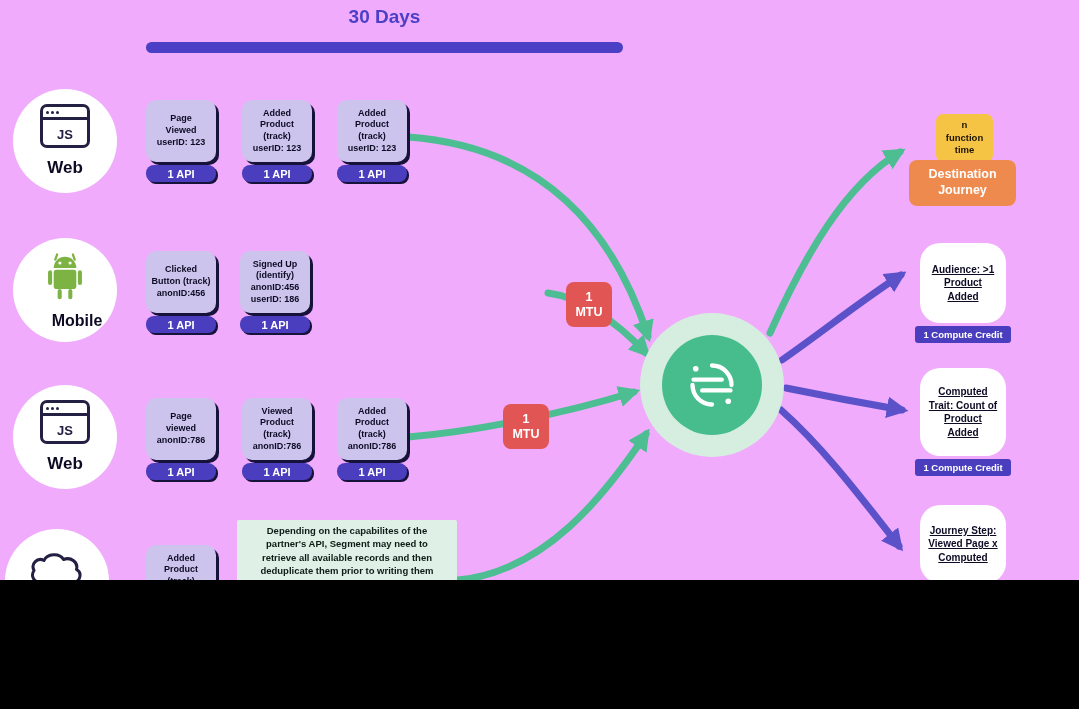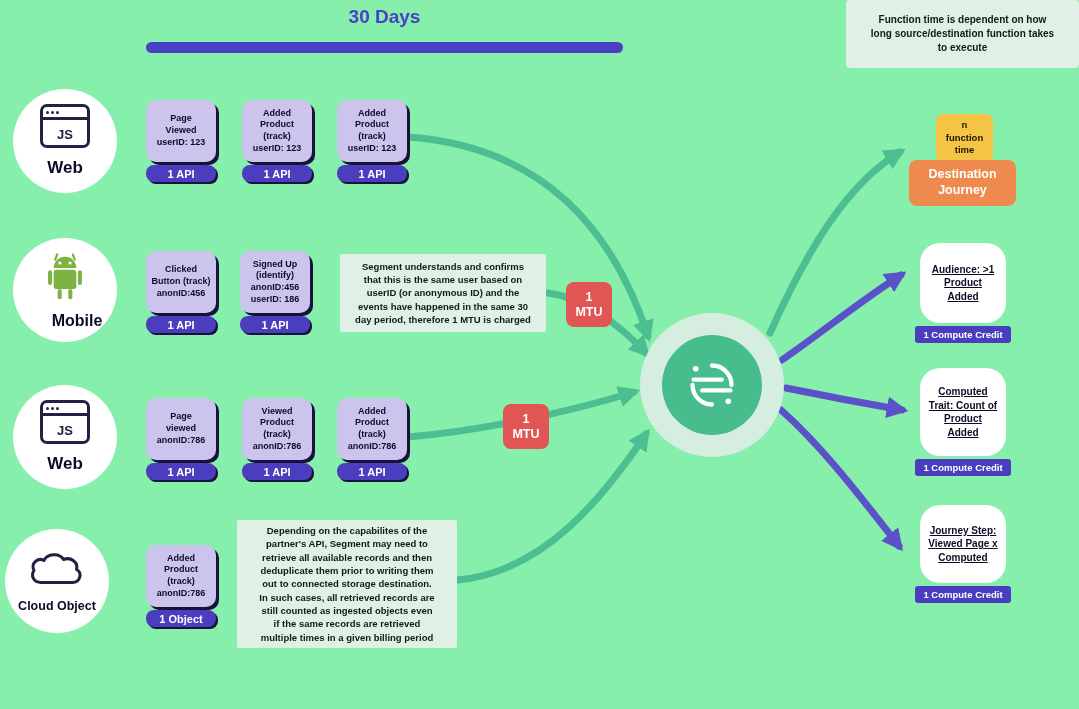--- a/index.html
+++ b/index.html
@@ -1,17 +1,17 @@
 <!DOCTYPE html>
 <html><head>
 <meta charset="utf-8">
 <style>
   html,body{margin:0;padding:0;background:#000;}
   #stage{
-    position:relative;width:1079px;height:709px;background:#86efac;overflow:hidden;
+    position:relative;width:1079px;height:580px;background:#f0abfc;overflow:hidden;
     font-family:"Liberation Sans","DejaVu Sans",sans-serif;color:#0d0b24;
   }
   #arrows{position:absolute;left:0;top:0;z-index:1;pointer-events:none;}
   .garrow{stroke:#4cbe92;stroke-width:7;fill:none;stroke-linecap:round;}
   .parrow{stroke:#5b51c8;stroke-width:7;fill:none;stroke-linecap:round;}
 
   .timeline-title{position:absolute;text-align:center;font-weight:800;font-size:19px;color:#4b3fc6;z-index:2;}
   .timeline-bar{position:absolute;background:#4b3fc6;border-radius:6px;z-index:2;}
 
   .source{position:absolute;width:104px;height:104px;border-radius:50%;background:#fff;
@@ -79,23 +79,20 @@
     <path class="garrow" d="M 458 580 C 545 572 605 495 646 434" marker-end="url(#ah-green)"></path>
     <path class="garrow" d="M 770 333 C 805 255 845 185 900 152" marker-end="url(#ah-green)"></path>
     <path class="parrow" d="M 782 360 C 825 330 862 300 901 275" marker-end="url(#ah-purple)"></path>
     <path class="parrow" d="M 786 388 C 830 397 862 403 902 410" marker-end="url(#ah-purple)"></path>
     <path class="parrow" d="M 781 410 C 824 448 863 500 899 546" marker-end="url(#ah-purple)"></path>
   </svg>
 
   <div class="timeline-title" style="left:146px;top:6px;width:477px;">30 Days</div>
   <div class="timeline-bar" style="left:146px;top:42px;width:477px;height:11px;"></div>
 
-  <div class="note" style="left:846px;top:0px;width:233px;height:68px;border-radius:4px;font-size:10px;">Function time is dependent on how
-long source/destination function takes
-to execute</div>
 
   <div class="source" style="left:13px;top:89px;">
     <div class="browser">
       <div class="btop">
         <span class="dot"></span>
           <span class="dot"></span>
           <span class="dot"></span>
       </div>
       <div class="bjs">JS</div>
     </div>
@@ -156,25 +153,20 @@
 
   <div class="event" style="left:146px;top:251px;">Clicked
 Button (track)
 anonID:456</div>
   <div class="api-badge" style="left:146px;top:316px;">1 API</div>
   <div class="event" style="left:240px;top:251px;">Signed Up
 (identify)
 anonID:456
 userID: 186</div>
   <div class="api-badge" style="left:240px;top:316px;">1 API</div>
-  <div class="note" style="left:340px;top:254px;width:206px;height:78px;">Segment understands and confirms
-that this is the same user based on
-userID (or anonymous ID) and the
-events have happened in the same 30
-day period, therefore 1 MTU is charged</div>
   <div class="mtu" style="left:566px;top:282px;">1
 MTU</div>
 
   <div class="event" style="left:146px;top:398px;">Page
 viewed
 anonID:786</div>
   <div class="api-badge" style="left:146px;top:463px;">1 API</div>
   <div class="event" style="left:242px;top:398px;">Viewed
 Product
 (track)

